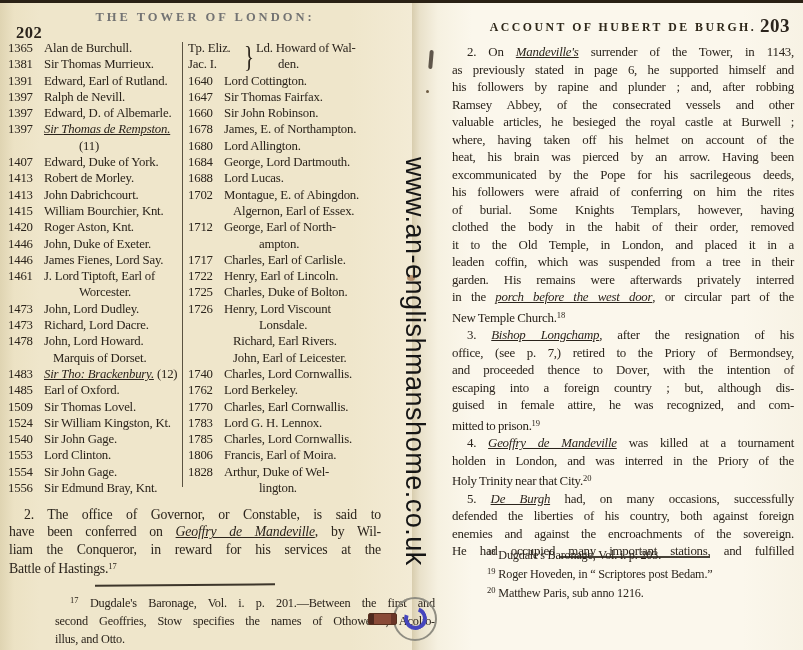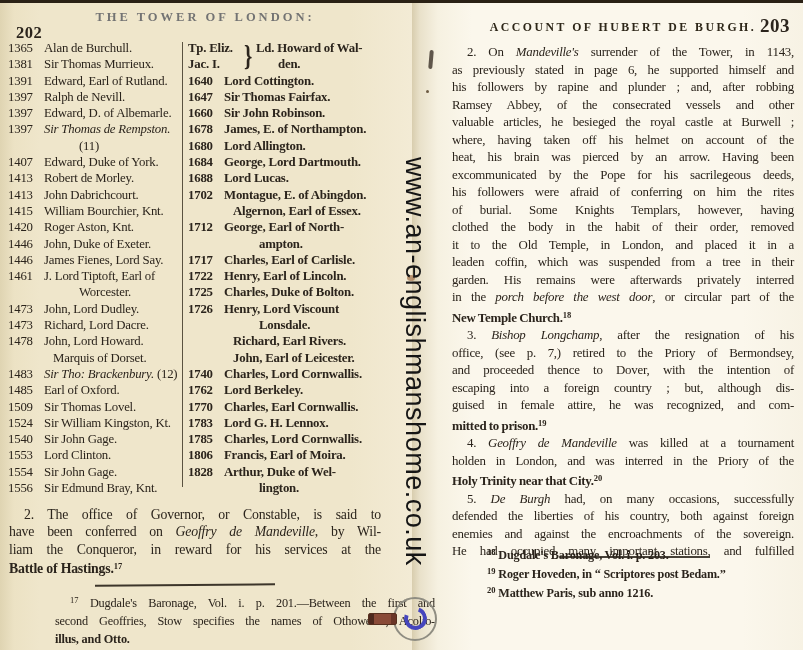--- a/index.html
+++ b/index.html
@@ -11,28 +11,28 @@
   .page-right{position:absolute;left:412px;top:0;width:391px;height:650px;
     background:linear-gradient(90deg,#d8cdae 0px,#e9e1ca 8px,#f6f1e1 26px,#fbf7ec 60px,#fbf7ec 330px,#f7f2e4 391px);}
 
   
   .lp-num{position:absolute;left:16px;top:23px;font-size:16.5px;font-weight:bold;letter-spacing:.5px;}
   .lp-title{position:absolute;left:30px;top:10px;width:350px;text-align:center;
     font-size:12.5px;letter-spacing:3px;font-weight:bold;color:#737373;}
 
   
   .col1{position:absolute;left:8px;top:40px;width:172px;}
-  .col2{position:absolute;left:188px;top:40px;width:220px;font-weight:bold;}
+  .col2{position:absolute;left:188px;top:40px;width:220px;}
   .col-divider{position:absolute;left:182px;top:42px;width:1px;height:445px;background:#5a5240;}
   .lline{height:16.3px;line-height:16.3px;font-size:12.8px;white-space:nowrap;letter-spacing:-0.2px;}
   .yr{display:inline-block;width:31px;}
   .nm{padding-left:5px;}
   .ind1{padding-left:40px;}
   .ind2{padding-left:66px;}
-  .it{font-style:italic;}
+  .it{font-style:italic;text-decoration:underline;}
 
   .brace-row{display:flex;height:32.6px;font-size:12.8px;letter-spacing:-0.2px;}
   .bleft{width:56px;}
   .bleft div,.bright div{height:16.3px;line-height:16.3px;white-space:nowrap;}
   .bbrace{width:12px;font-size:21px;line-height:32px;transform:scaleY(1.4);color:#2b241c;}
   .den{padding-left:22px;}
 
   
   .lp-para{position:absolute;left:9px;top:506px;width:372px;font-size:13.8px;line-height:17.4px;letter-spacing:-0.2px;}
   .lp-rule{position:absolute;left:95px;top:584px;width:180px;height:1.5px;background:#3c352a;transform:rotate(-0.5deg);}
@@ -42,21 +42,21 @@
   .rp-title{position:absolute;left:452px;top:20px;width:342px;text-align:center;
     font-size:11.8px;letter-spacing:2.5px;font-weight:bold;color:#2e2719;}
   .rp-num{position:absolute;left:760px;top:15px;font-size:19px;font-weight:bold;letter-spacing:.5px;}
   .rp-paras{position:absolute;left:452px;top:44px;width:342px;font-size:12.9px;line-height:17.5px;
     letter-spacing:-0.25px;word-spacing:-0.5px;}
   .rp-rule{position:absolute;left:560px;top:556px;width:150px;height:1.5px;background:#474138;}
   .rp-fn{position:absolute;left:487px;top:544px;width:310px;font-size:12.2px;line-height:16.2px;letter-spacing:-0.2px;}
 
   .tline{text-align:justify;text-align-last:justify;}
   .tline.first{text-indent:15px;}
-  .tline.end{text-align-last:left;font-weight:bold;}
+  .tline.end{text-align-last:left;}
   .sup{font-size:8.5px;vertical-align:4px;letter-spacing:0;}
 
   
   .wm-text{position:absolute;left:399px;top:157px;height:460px;z-index:20;
     writing-mode:vertical-rl;text-orientation:mixed;white-space:nowrap;
     font-family:"Liberation Sans", sans-serif;font-size:27px;letter-spacing:.5px;color:#151515;}
   .wm-logo{position:absolute;left:393px;top:597px;width:45px;height:45px;z-index:21;}
   .logo-circle{position:absolute;left:0;top:0;width:40px;height:40px;border:2.5px solid #8f8d82;border-radius:50%;}
   .logo-arc{position:absolute;left:11px;top:10px;width:15px;height:15px;border:4.5px solid #4646bd;
     border-radius:50%;border-top-color:transparent;transform:rotate(-25deg);}

